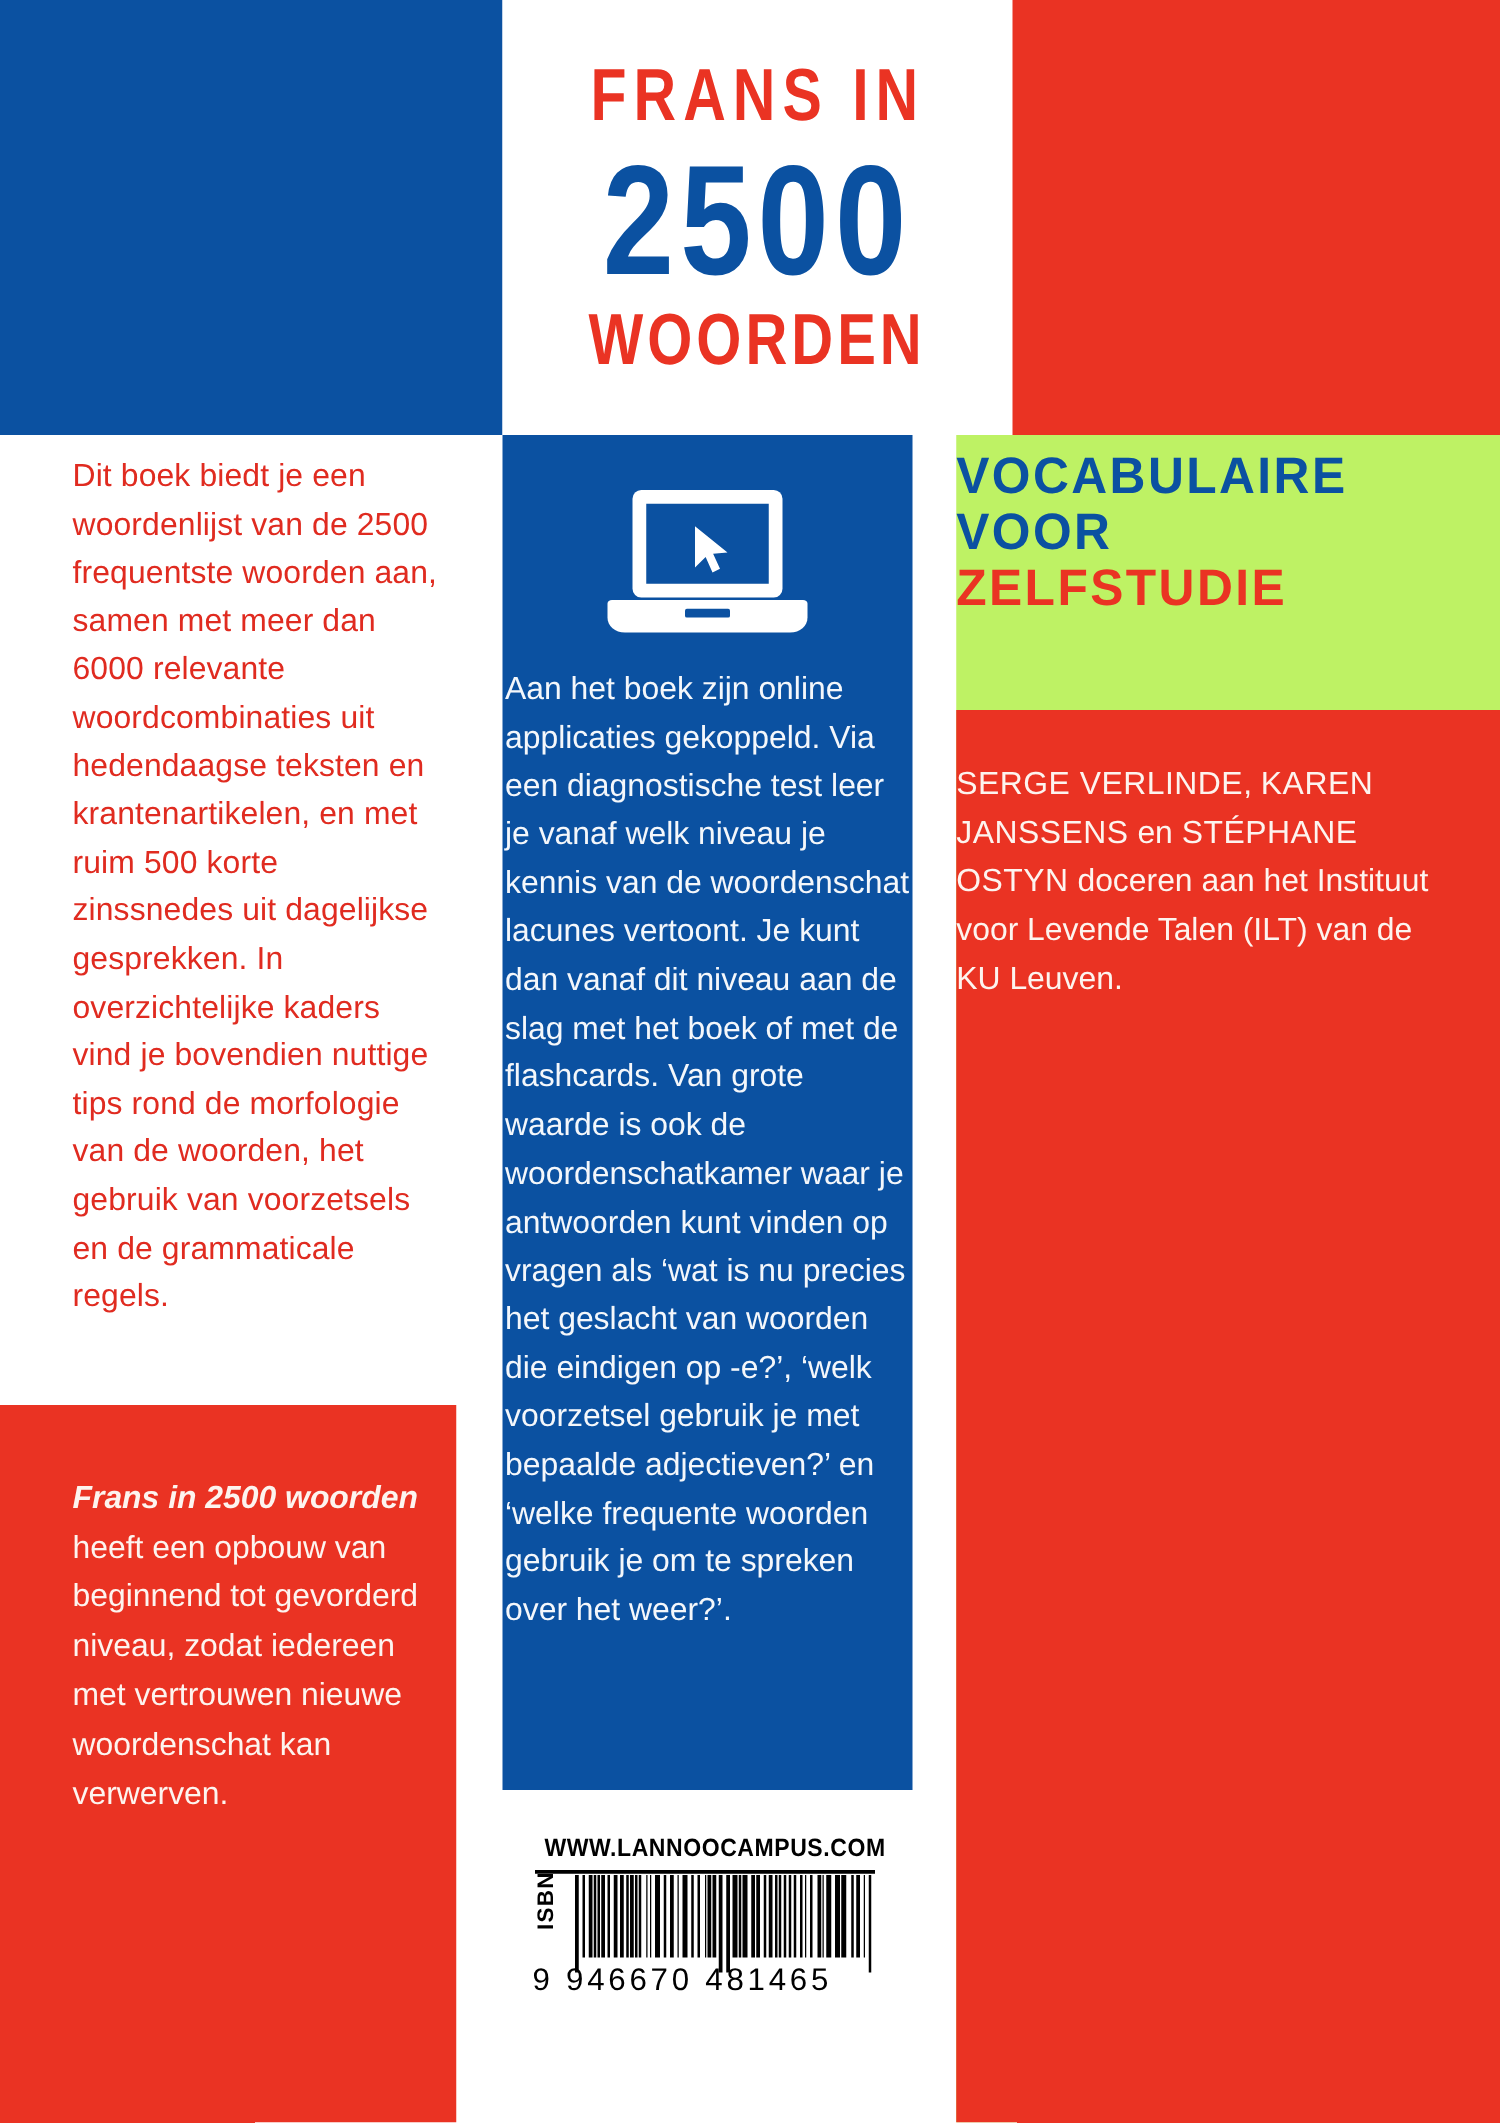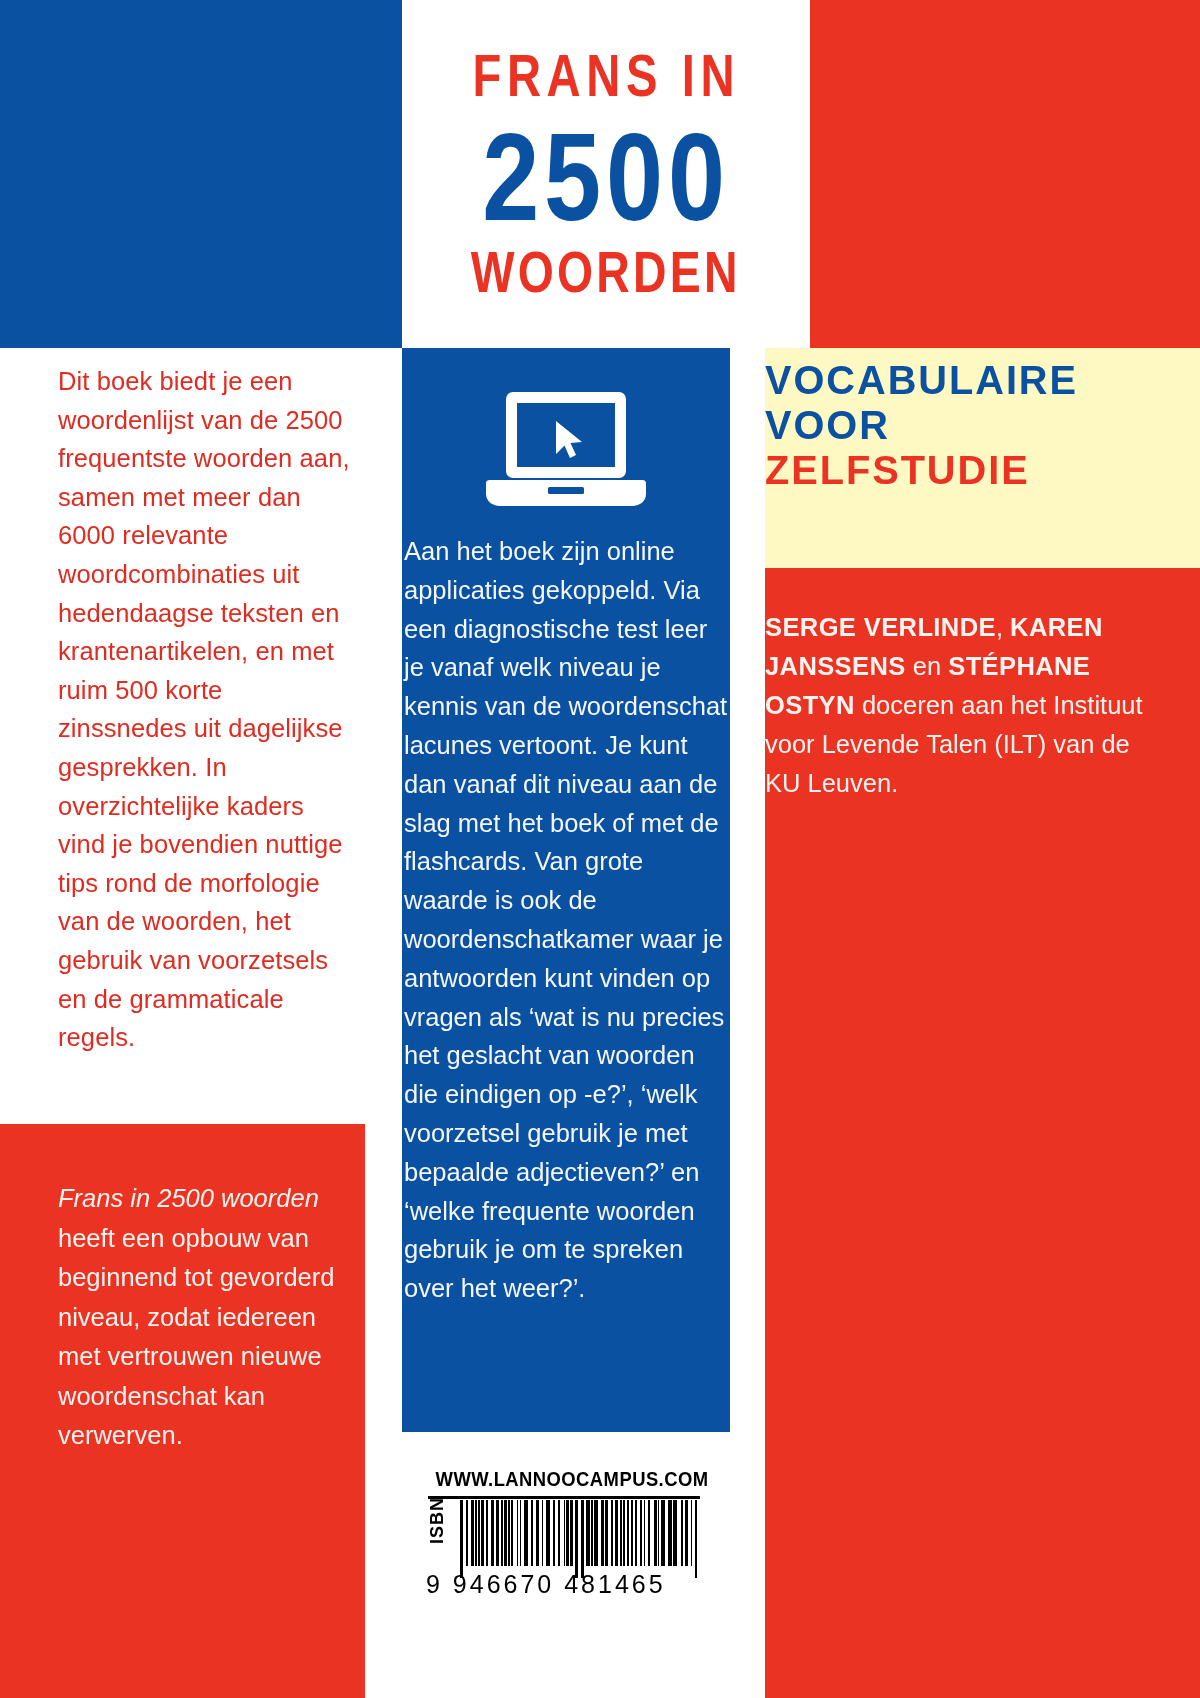--- a/index.html
+++ b/index.html
@@ -40,21 +40,21 @@
     position:absolute; left:58px; top:14px; width:300px;
     color:#e02b20; font-size:25.5px; line-height:38.6px; letter-spacing:0.1px;
   }
   .left-redbox {
     position:absolute; left:0; top:776px; width:365px; height:574px; background:#ea3323;
   }
   .left-redbox-text {
     position:absolute; left:58px; top:55px; width:292px;
     color:#fdf4ef; font-size:25.5px; line-height:39.5px;
   }
-  .left-redbox-text b { font-weight:normal; font-style:italic; }
+  .left-redbox-text b { font-weight:bold; font-style:italic; }
 
   
   .col-mid { position:absolute; left:402px; top:348px; width:328px; height:1084px; background:#0b51a1; }
   .laptop-wrap {
     position:absolute; left:0; top:38px; width:328px; height:128px;
     display:flex; align-items:center; justify-content:center;
   }
   .mid-text {
     position:absolute; left:0px; top:184px; width:328px;
     padding:0 2px 0 2px; box-sizing:border-box;
@@ -78,34 +78,34 @@
     transform:rotate(-90deg); transform-origin:center; text-align:center;
   }
   .bc-bars { position:absolute; left:36px; top:4px; width:240px; height:78px; }
   .bc-bars i { position:absolute; top:0; height:100%; background:#000; display:block; }
   .bc-digits {
     position:absolute; left:2px; top:74px; width:280px;
     font-size:25px; color:#000; letter-spacing:3px; white-space:nowrap;
   }
 
   
-  .col-right { position:absolute; left:765px; top:348px; width:435px; height:1350px; background:#fef9c3; }
+  .col-right { position:absolute; left:765px; top:348px; width:435px; height:1350px; background:#bef264; }
   .right-heading { position:absolute; left:0; top:10px; width:435px; }
   .rh-line {
     font-weight:bold; font-size:41px; line-height:45px; letter-spacing:2px;
     transform:scaleX(0.97); transform-origin:left center; white-space:nowrap;
   }
   .rh-blue { color:#0b51a1; }
   .rh-red  { color:#ea3323; }
   .right-redbox { position:absolute; left:0; top:220px; width:435px; height:1130px; background:#ea3323; }
   .right-redbox-text {
     position:absolute; left:0; top:40px; width:400px;
     color:#fdf4ef; font-size:25.5px; line-height:39px;
   }
-  .right-redbox-text b { font-weight:bold; letter-spacing:0.4px; }
+  .right-redbox-text b { font-weight:normal; letter-spacing:0.4px; }
 </style>
 </head>
 <body>
 
 <div class="page">
 
   <div class="header">
     <div class="hdr-blue"></div>
     <div class="hdr-white"></div>
     <div class="hdr-red"></div>

